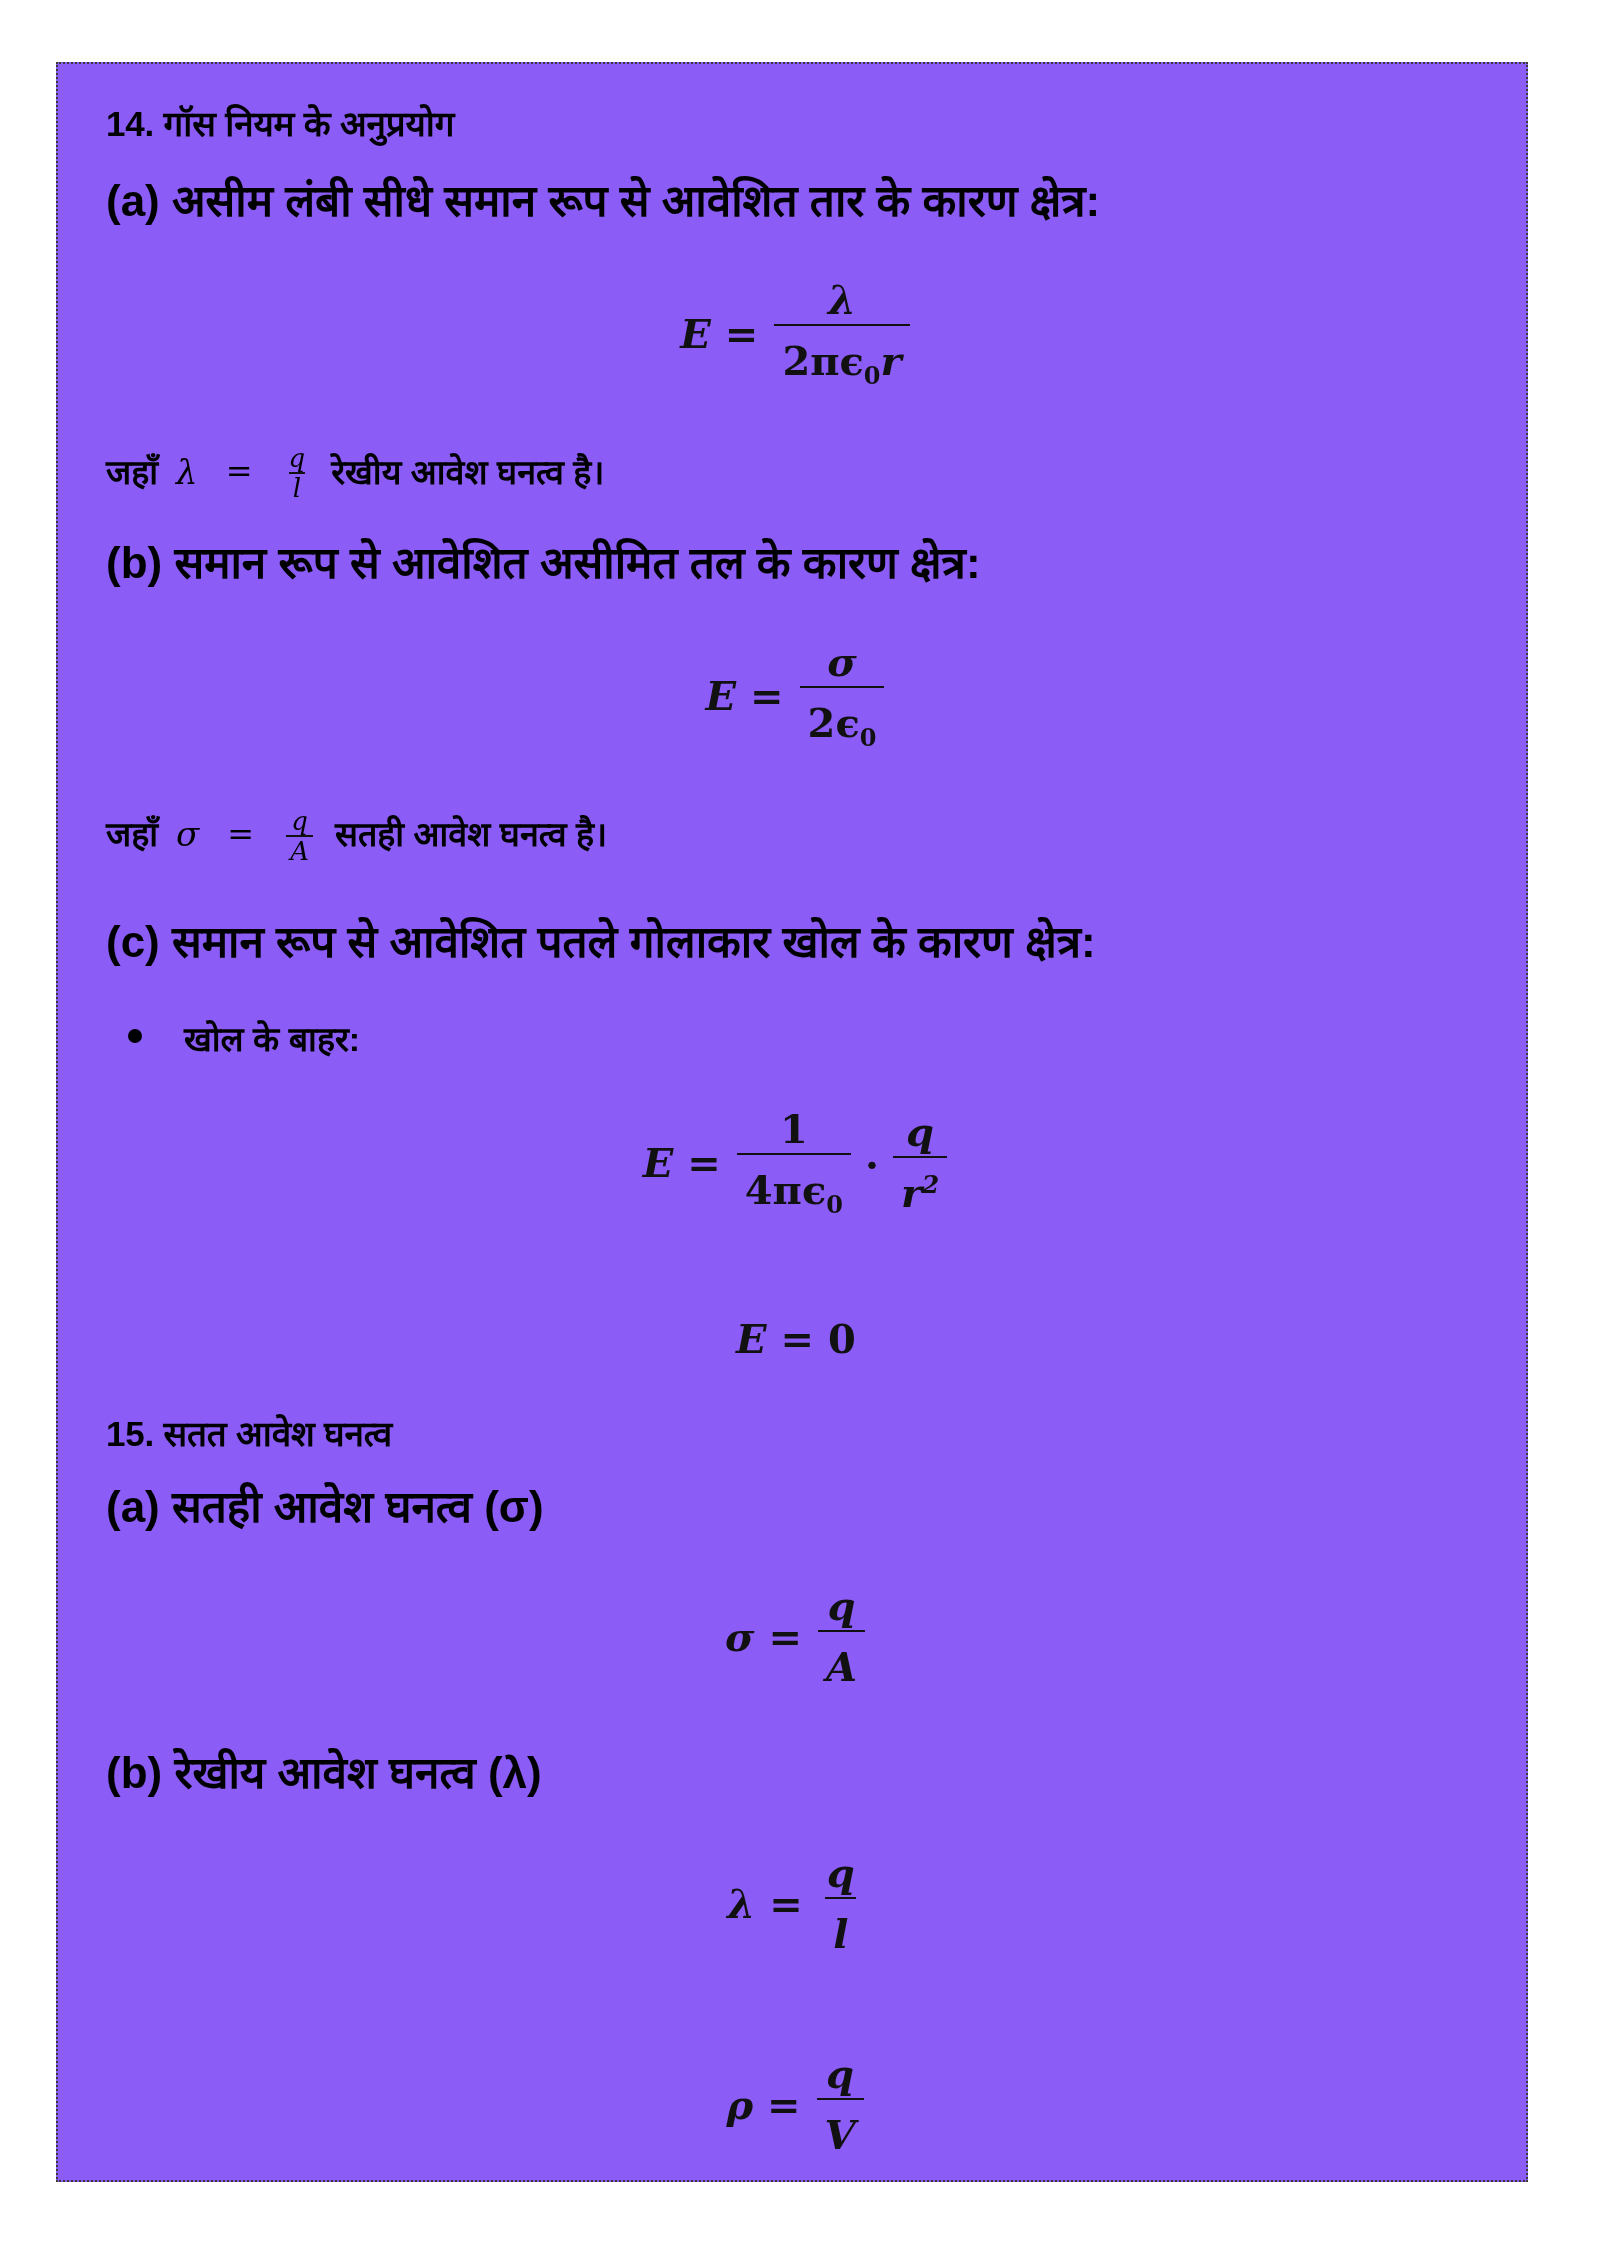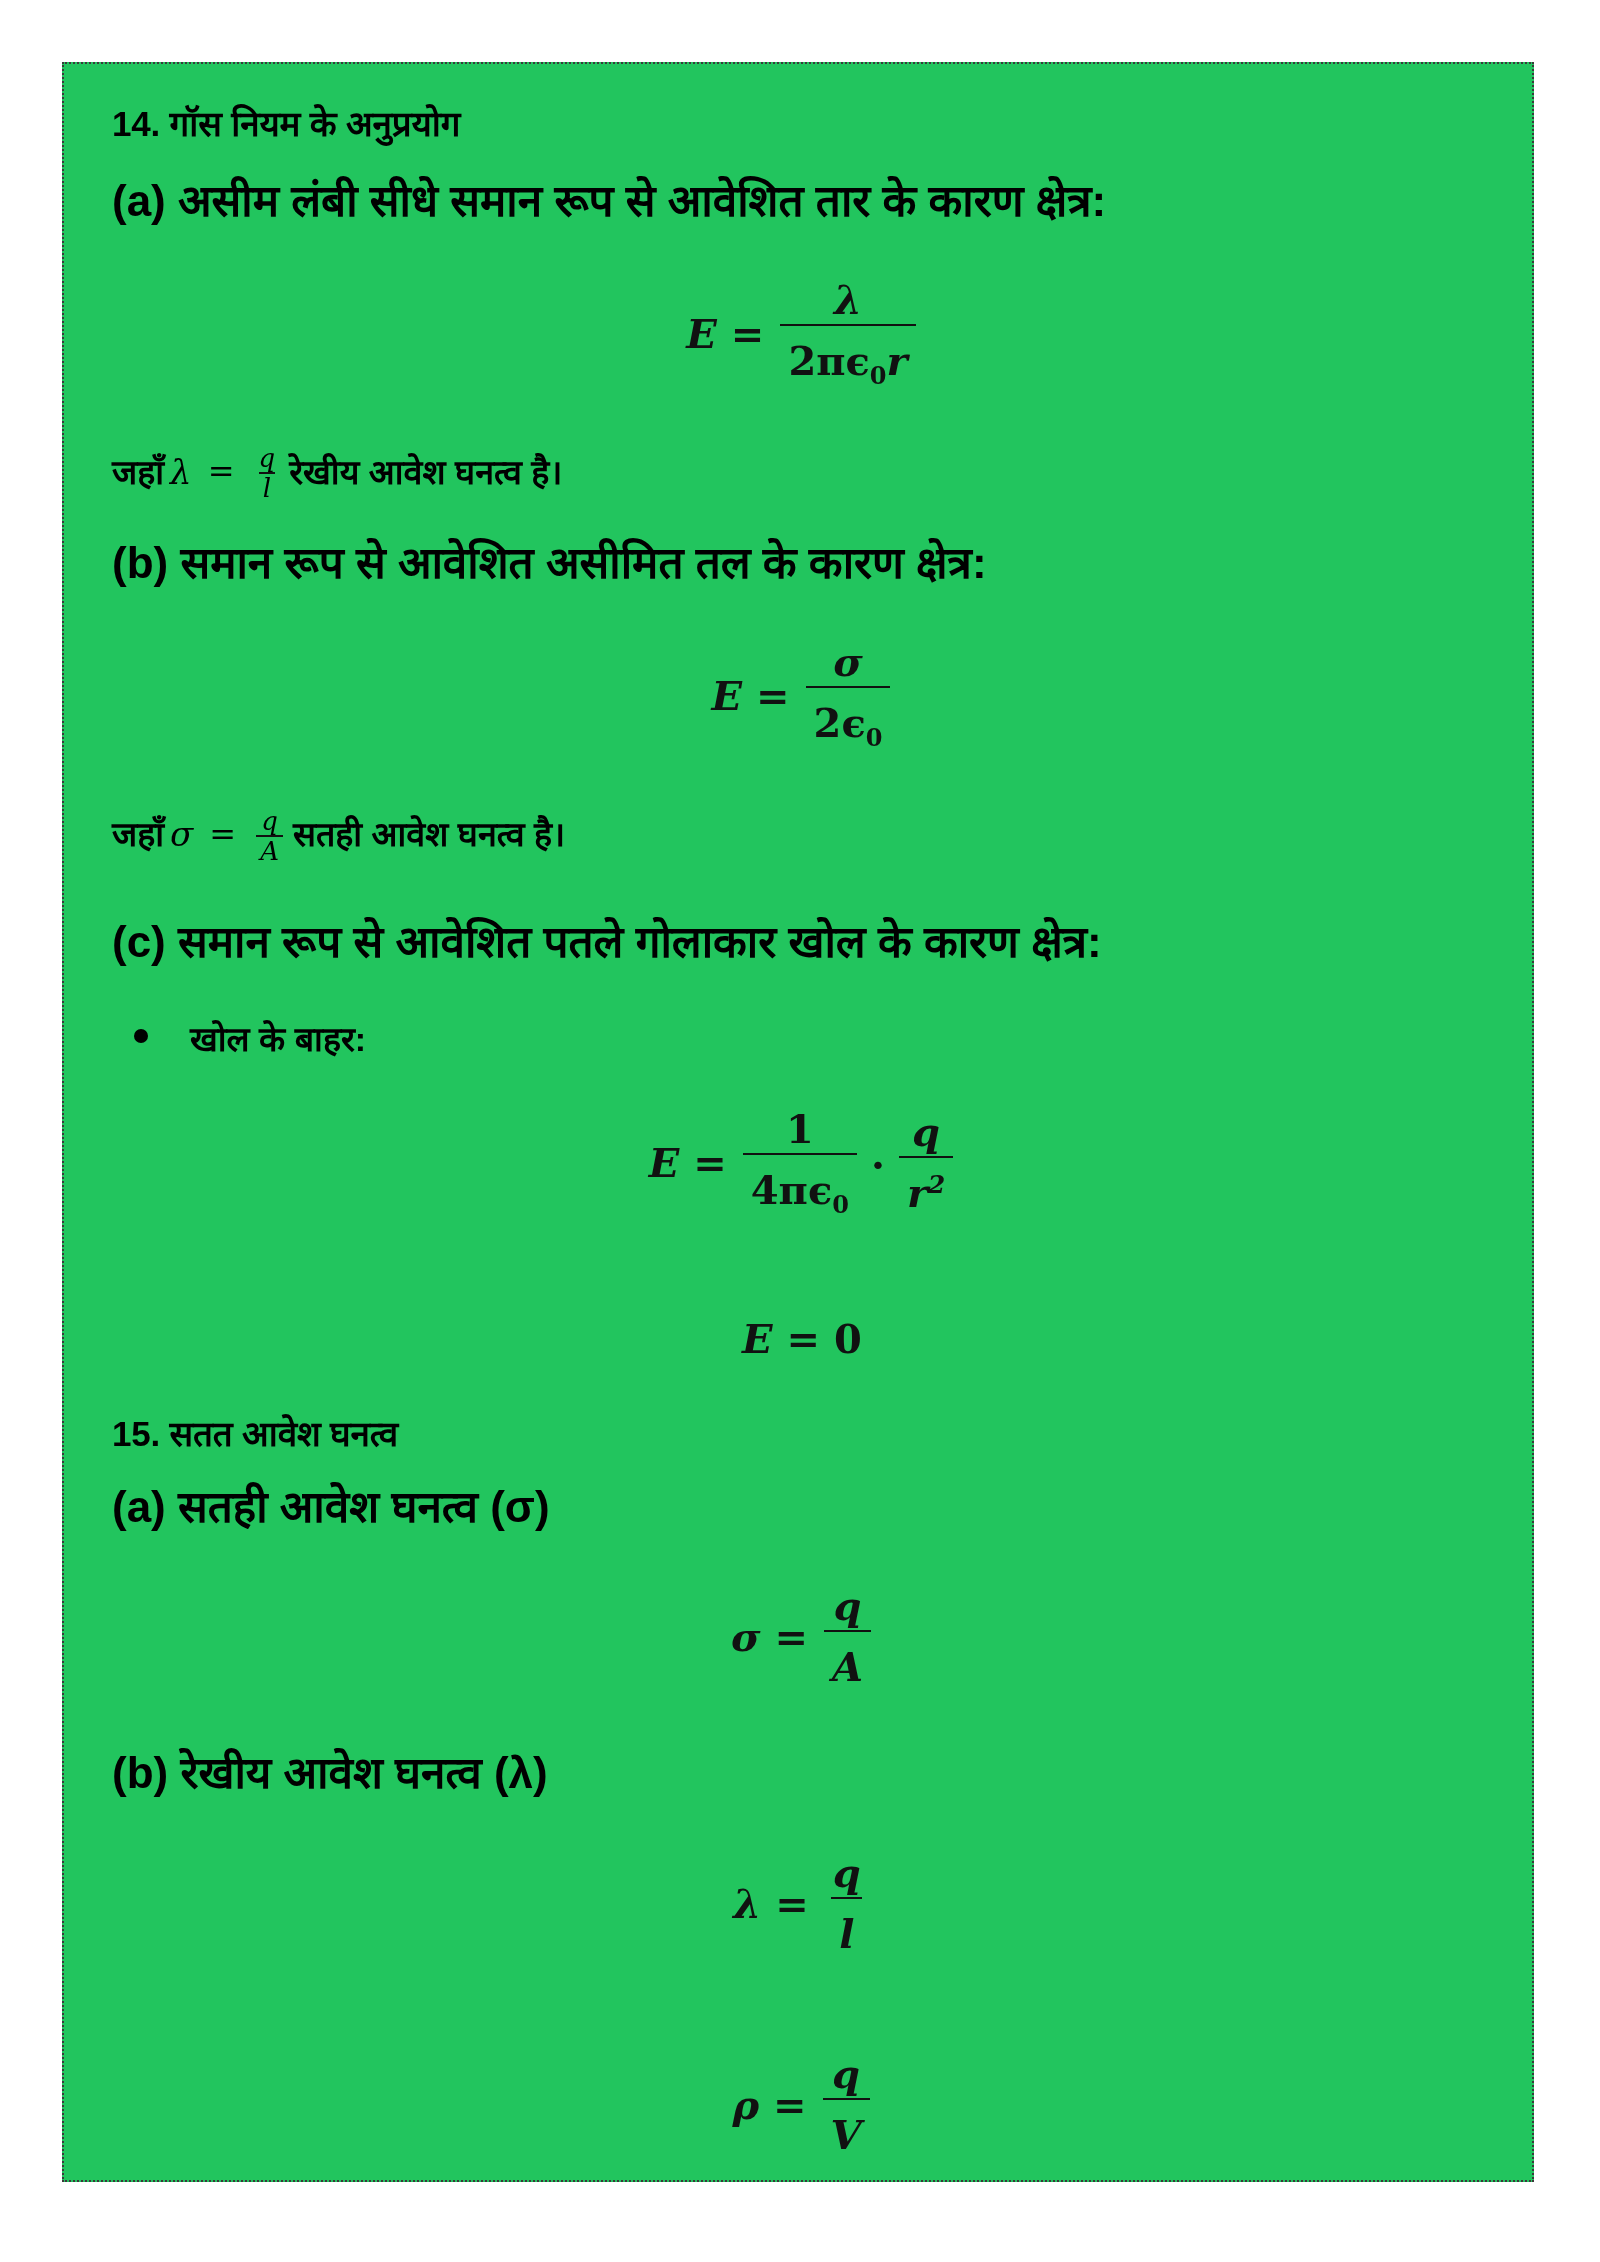--- a/index.html
+++ b/index.html
@@ -10,27 +10,27 @@
   body {
     width: 1600px;
     height: 2262px;
     font-family: "Liberation Serif", "DejaVu Serif", serif;
     color: #000000;
     -webkit-font-smoothing: none;
   }
 
   .page {
     position: absolute;
-    left: 62px;
+    left: 56px;
     top: 62px;
     width: 1472px;
     height: 2120px;
     border: 2px dotted #3a3a3a;
     box-sizing: border-box;
-    background: #22c55e;
+    background: #8b5cf6;
   }
 
   .content {
     position: absolute;
     left: 48px;
     top: 38px;
     right: 40px;
   }
 
   
@@ -53,21 +53,21 @@
   }
   .para {
     font-family: "Liberation Sans", "DejaVu Sans", sans-serif;
     font-weight: bold;
     font-size: 34px;
     line-height: 1.3;
     margin: 0;
     display: flex;
     align-items: center;
     flex-wrap: nowrap;
-    gap: 0px;
+    gap: 12px;
     white-space: nowrap;
   }
 
   
   .bullet-row {
     display: flex;
     align-items: baseline;
     margin: 14px 0 6px 0;
     padding-left: 22px;
   }

